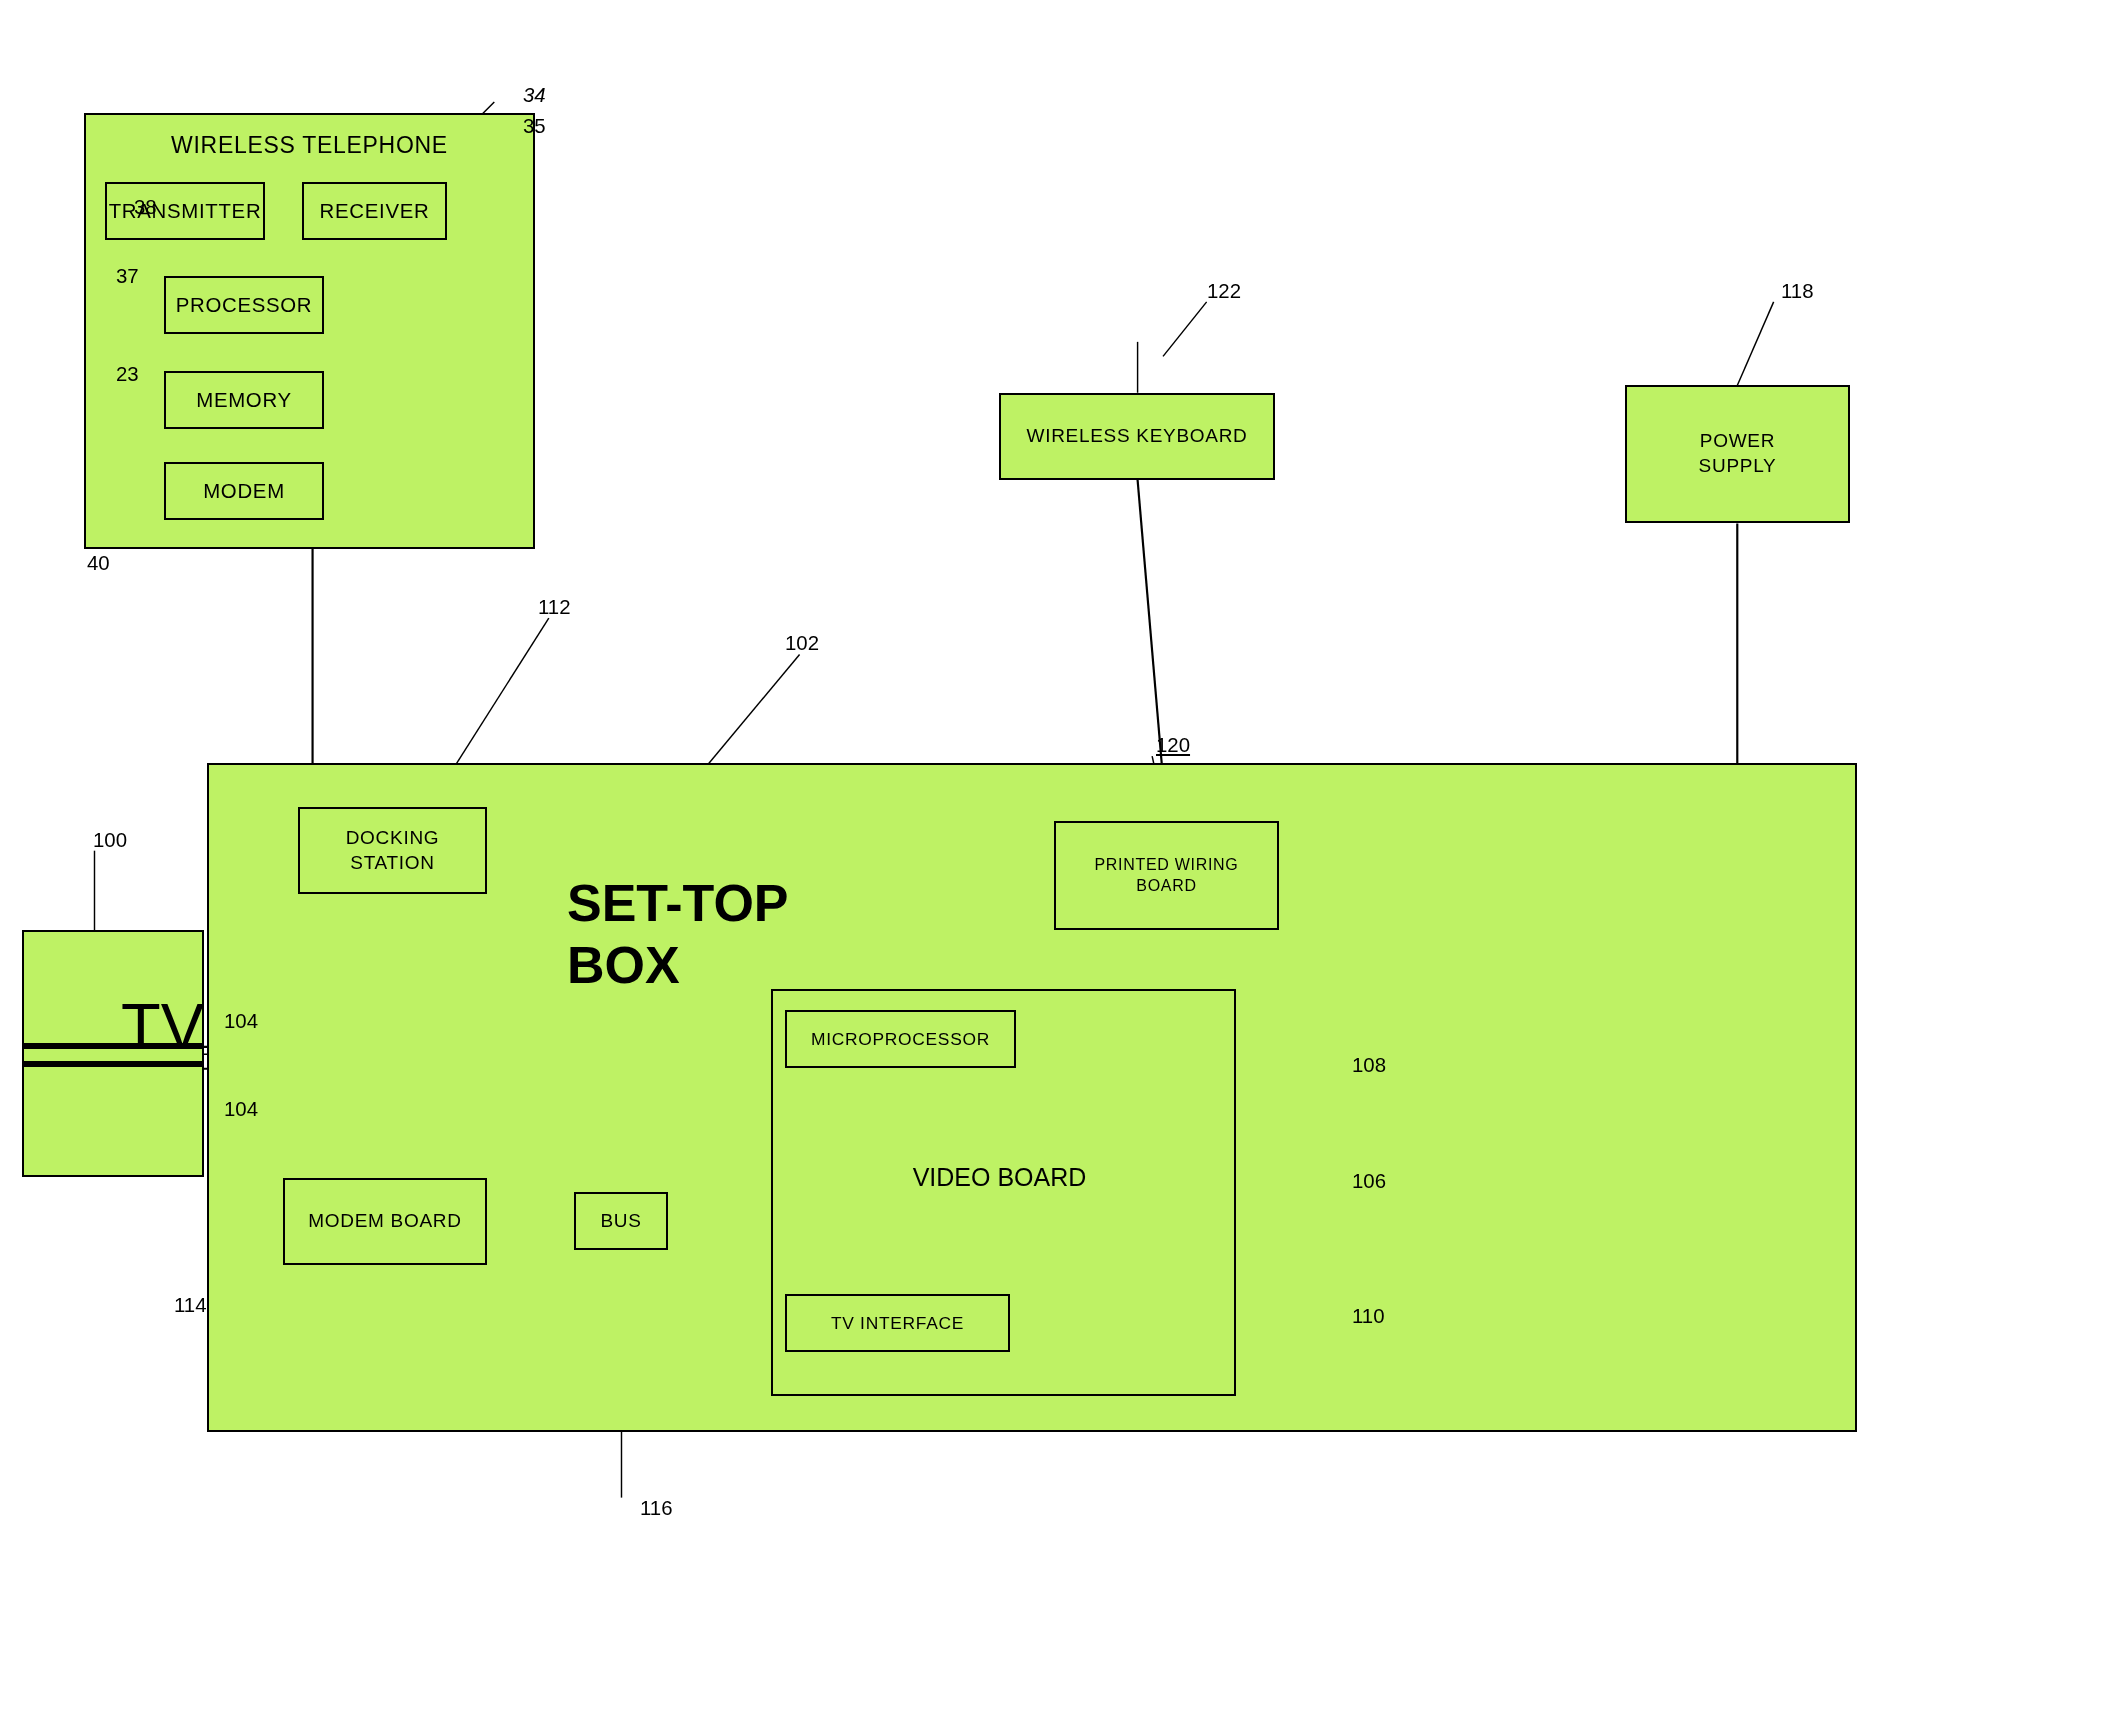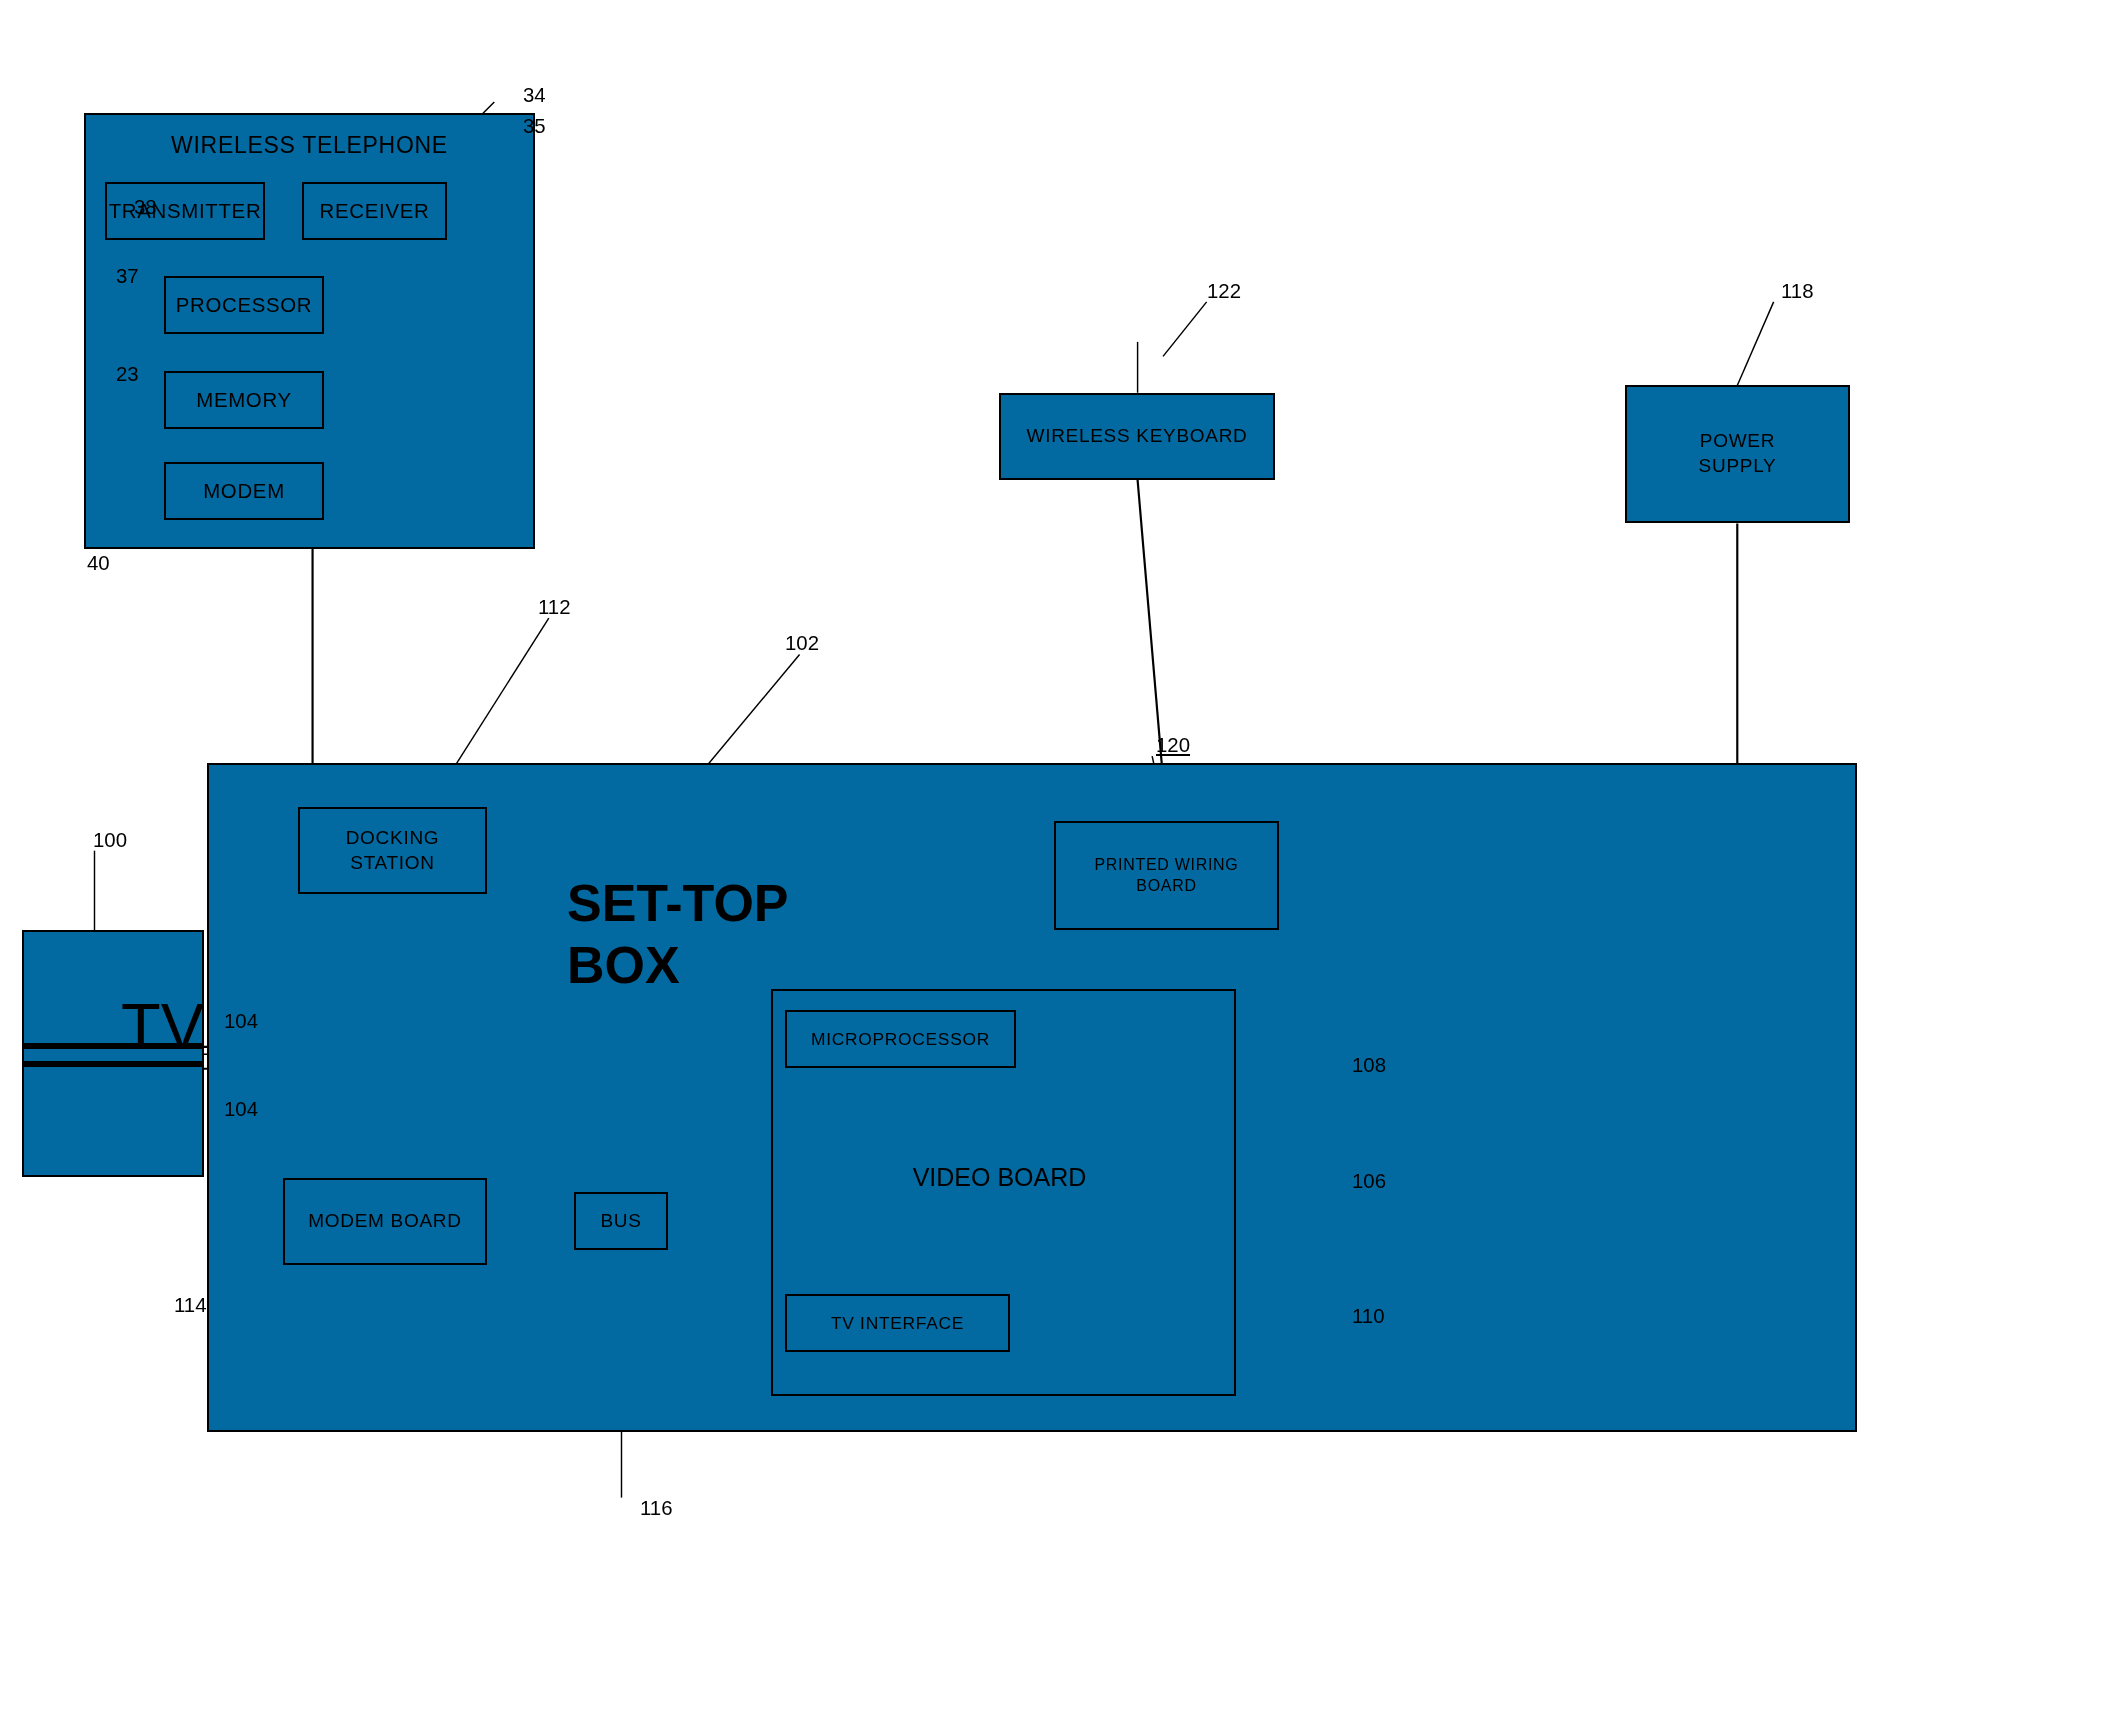--- a/index.html
+++ b/index.html
@@ -19,21 +19,21 @@
     }
     svg {
       position: absolute;
       top: 0; left: 0;
       width: 2108px;
       height: 1729px;
     }
     .box {
       position: absolute;
       border: 2.2px solid #000;
-      background: #0369a1;
+      background: #bef264;
       display: flex;
       align-items: center;
       justify-content: center;
       text-align: center;
     }
     .box-label {
       font-size: 20.4px;
       font-weight: normal;
       letter-spacing: 0.7px;
       line-height: 1.3;
@@ -269,21 +269,21 @@
   </div>
 
   <div id="memory" class="box">
     <span class="box-label">MEMORY</span>
   </div>
 
   <div id="modem" class="box">
     <span class="box-label">MODEM</span>
   </div>
 
-  <span class="ref-num" style="left:523px; top:84px;">34</span>
+  <span class="ref-num" style="left:523px; top:84px;font-style:italic;">34</span>
   <span class="ref-num" style="left:523px; top:115px;">35</span>
   <span class="ref-num" style="left:134px; top:196px;">38</span>
   <span class="ref-num" style="left:116px; top:265px;">37</span>
   <span class="ref-num" style="left:116px; top:363px;">23</span>
   <span class="ref-num" style="left:87px; top:552px;">40</span>
 
   <div id="stb-outer" class="box" style="align-items: flex-start; justify-content: flex-start;">
   </div>
 
   <div id="stb-title" style="position:absolute; top:872px; left:567px; font-size:52px; font-weight:bold; line-height:1.2; text-align:left; width:291px;">

